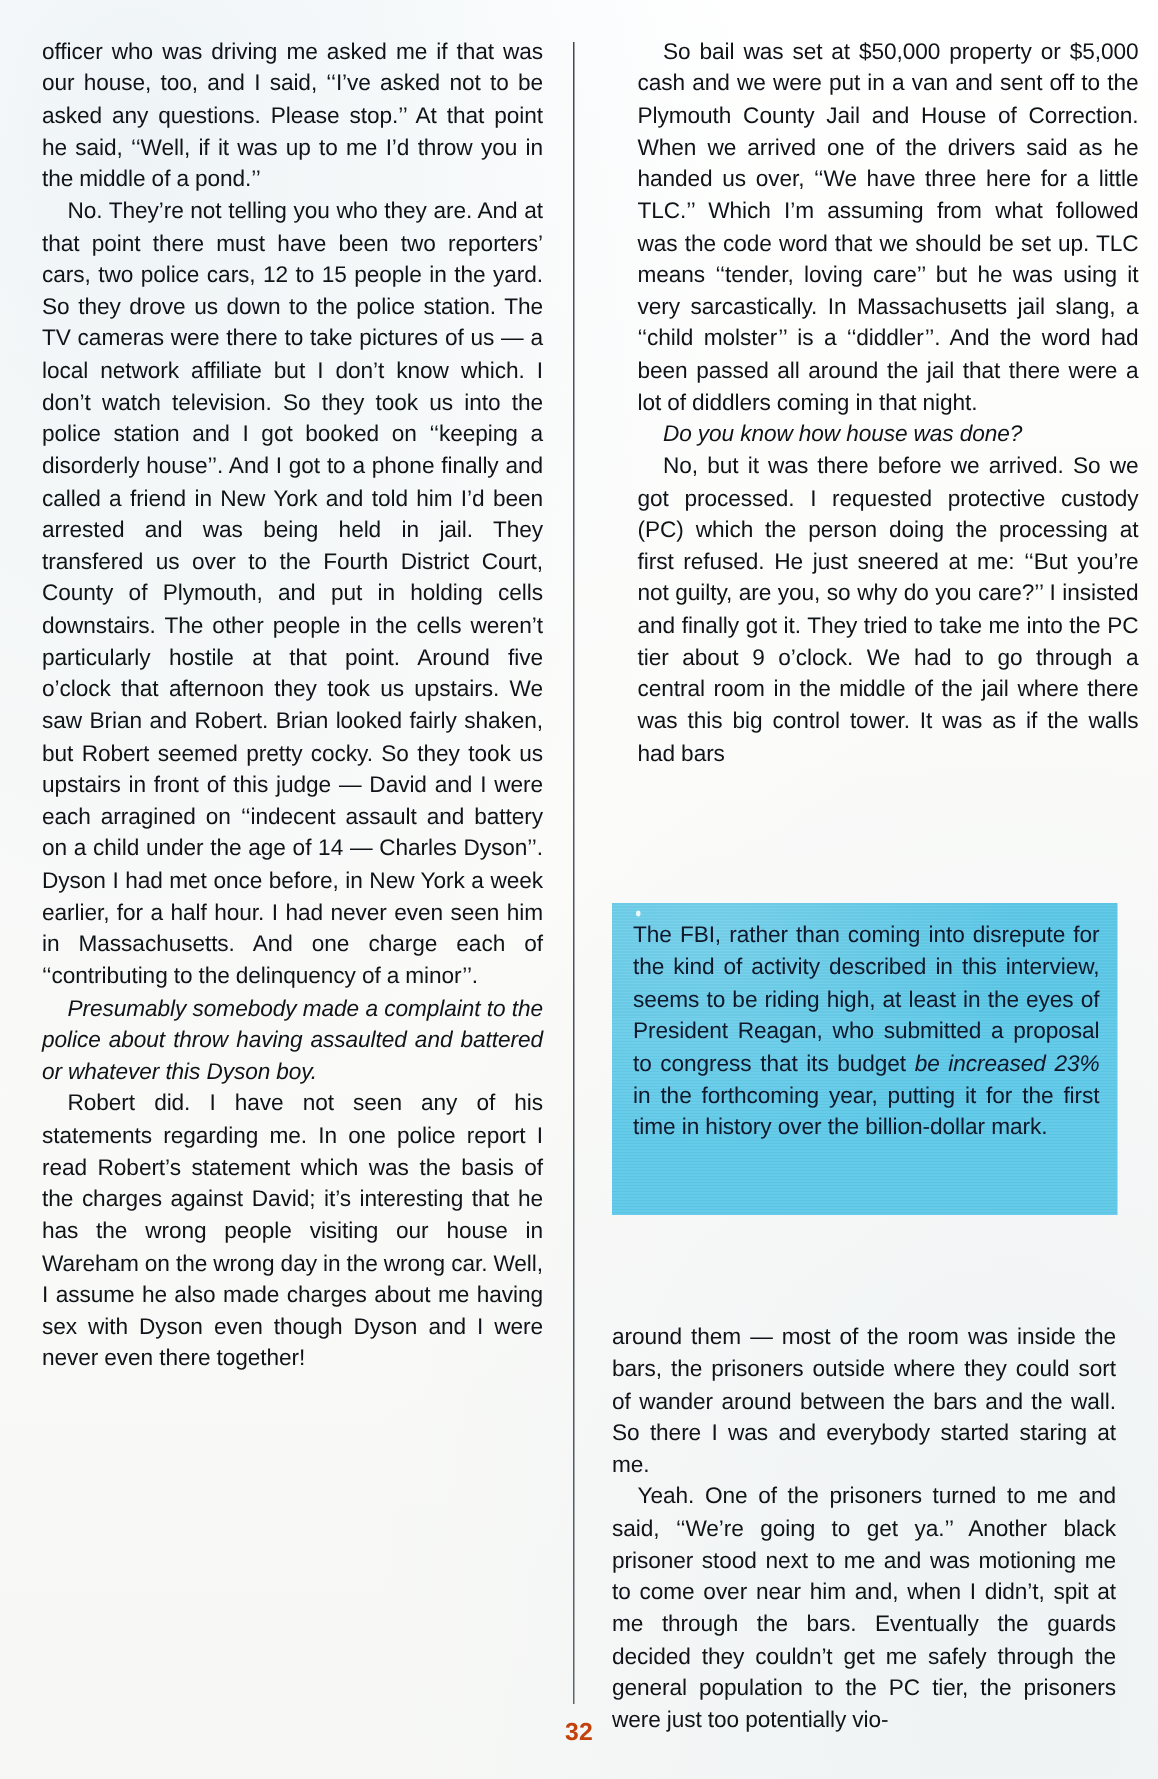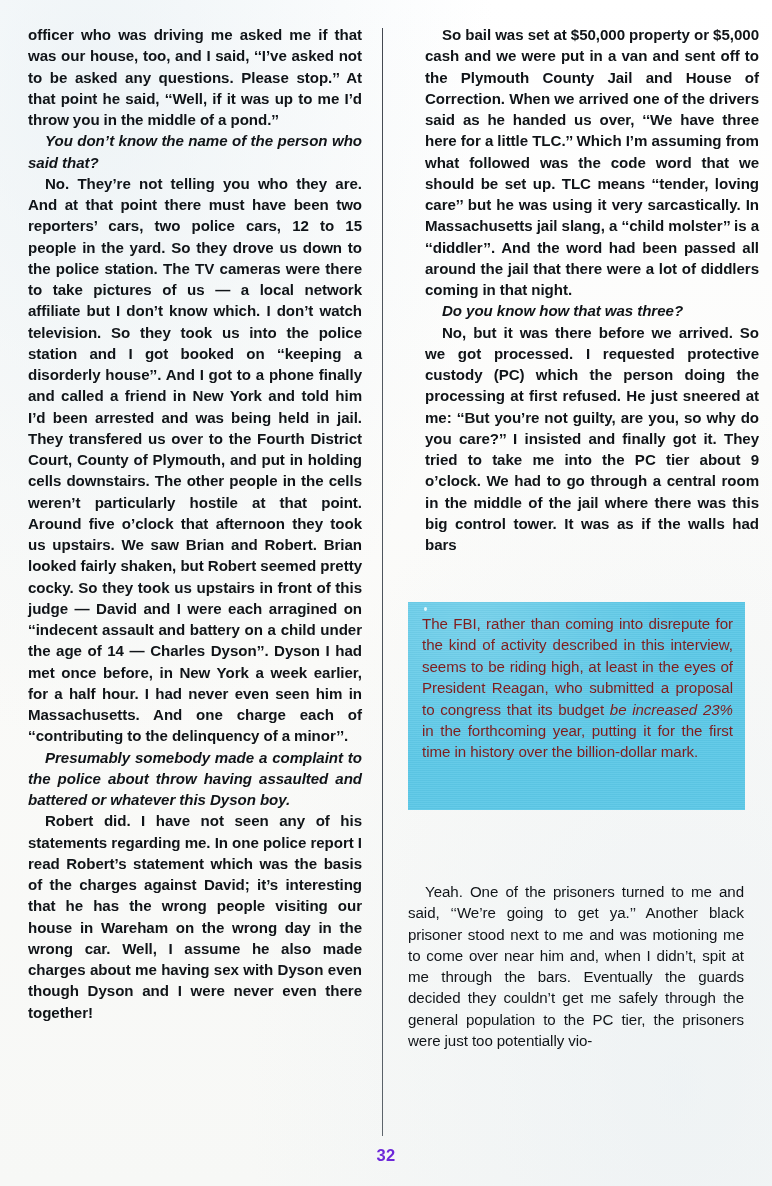--- a/index.html
+++ b/index.html
@@ -40,21 +40,20 @@
     width: 1px;
     height: 1108px;
     background: linear-gradient(180deg, #2a2f38 0%, #3c444d 35%, #2e3640 70%, #4a525a 100%);
     opacity: 0.88;
   }
 
   .col {
     position: absolute;
     top: 24px;
     width: 334px;
-    font-weight: bold;
   }
   .col-left  { left: 28px; }
   .col-right { left: 425px; }
 
   p.body {
     margin: 0;
     font-size: 15.1px;
     line-height: 21.25px;
     color: #101418;
     text-align: justify;
@@ -91,21 +90,21 @@
     background:
       repeating-linear-gradient(0deg, rgba(255,255,255,0.055) 0px, rgba(255,255,255,0.055) 1px, rgba(0,0,0,0.02) 1px, rgba(0,0,0,0.02) 2px),
       radial-gradient(ellipse at 20% 10%, rgba(255,255,255,0.16) 0%, rgba(255,255,255,0) 55%);
     pointer-events: none;
   }
   .callout p {
     position: relative;
     margin: 0;
     font-size: 15.1px;
     line-height: 21.4px;
-    color: #7f1d1d;
+    color: #0f172a;
     text-align: justify;
     letter-spacing: -0.05px;
   }
 
   .callout-speck {
     position: absolute;
     left: 16px;
     top: 5px;
     width: 3px;
     height: 4px;
@@ -122,50 +121,50 @@
   }
 
   .page-number {
     position: absolute;
     left: 0;
     right: 0;
     top: 1146px;
     text-align: center;
     font-size: 16.5px;
     font-weight: bold;
-    color: #6d28d9;
+    color: #c2410c;
     letter-spacing: 0.2px;
   }
 </style>
 </head>
 <body>
 
 <div class="page">
   <div class="paper-tint"></div>
 
   <div class="column-rule"></div>
 
   <div class="col col-left">
     <p class="body">officer who was driving me asked me if that was our house, too, and I said, ‘‘I’ve asked not to be asked any questions. Please stop.’’ At that point he said, ‘‘Well, if it was up to me I’d throw you in the middle of a pond.’’</p>
-    <p class="body question">You don’t know the name of the person who said that?</p>
     <p class="body indent">No. They’re not telling you who they are. And at that point there must have been two reporters’ cars, two police cars, 12 to 15 people in the yard. So they drove us down to the police station. The TV cameras were there to take pictures of us — a local network affiliate but I don’t know which. I don’t watch television. So they took us into the police station and I got booked on ‘‘keeping a disorderly house’’. And I got to a phone finally and called a friend in New York and told him I’d been arrested and was being held in jail. They transfered us over to the Fourth District Court, County of Plymouth, and put in holding cells downstairs. The other people in the cells weren’t particularly hostile at that point. Around five o’clock that afternoon they took us upstairs. We saw Brian and Robert. Brian looked fairly shaken, but Robert seemed pretty cocky. So they took us upstairs in front of this judge — David and I were each arragined on ‘‘indecent assault and battery on a child under the age of 14 — Charles Dyson’’. Dyson I had met once before, in New York a week earlier, for a half hour. I had never even seen him in Massachusetts. And one charge each of ‘‘contributing to the delinquency of a minor’’.</p>
     <p class="body question">Presumably somebody made a complaint to the police about throw having assaulted and battered or whatever this Dyson boy.</p>
     <p class="body indent">Robert did. I have not seen any of his statements regarding me. In one police report I read Robert’s statement which was the basis of the charges against David; it’s interesting that he has the wrong people visiting our house in Wareham on the wrong day in the wrong car. Well, I assume he also made charges about me having sex with Dyson even though Dyson and I were never even there together!</p>
   </div>
 
   <div class="col col-right">
     <p class="body indent">So bail was set at $50,000 property or $5,000 cash and we were put in a van and sent off to the Plymouth County Jail and House of Correction. When we arrived one of the drivers said as he handed us over, ‘‘We have three here for a little TLC.’’ Which I’m assuming from what followed was the code word that we should be set up. TLC means ‘‘tender, loving care’’ but he was using it very sarcastically. In Massachusetts jail slang, a ‘‘child molster’’ is a ‘‘diddler’’. And the word had been passed all around the jail that there were a lot of diddlers coming in that night.</p>
-    <p class="body question">Do you know how that was three?</p>
+    <p class="body question">Do you know how house was done?</p>
     <p class="body indent">No, but it was there before we arrived. So we got processed. I requested protective custody (PC) which the person doing the processing at first refused. He just sneered at me: ‘‘But you’re not guilty, are you, so why do you care?’’ I insisted and finally got it. They tried to take me into the PC tier about 9 o’clock. We had to go through a central room in the middle of the jail where there was this big control tower. It was as if the walls had bars</p>
   </div>
 
   <div class="callout" style="background: rgb(92, 200, 231);">
     <div class="callout-texture"></div>
     <div class="callout-speck"></div>
     <p><span>The FBI, rather than coming into disrepute for the kind of activity described in this interview, seems to be riding high, at least in the eyes of President Reagan, who submitted a proposal to congress that its budget </span><em>be increased 23%</em><span> in the forthcoming year, putting it for the first time in history over the billion-dollar mark.</span></p>
   </div>
 
   <div class="col-right-tail">
+    <p class="body">around them — most of the room was inside the bars, the prisoners outside where they could sort of wander around between the bars and the wall. So there I was and everybody started staring at me.</p>
     <p class="body indent">Yeah. One of the prisoners turned to me and said, ‘‘We’re going to get ya.’’ Another black prisoner stood next to me and was motioning me to come over near him and, when I didn’t, spit at me through the bars. Eventually the guards decided they couldn’t get me safely through the general population to the PC tier, the prisoners were just too potentially vio-</p>
   </div>
 
   <div class="page-number">32</div>
 </div>
 
 </body></html>

